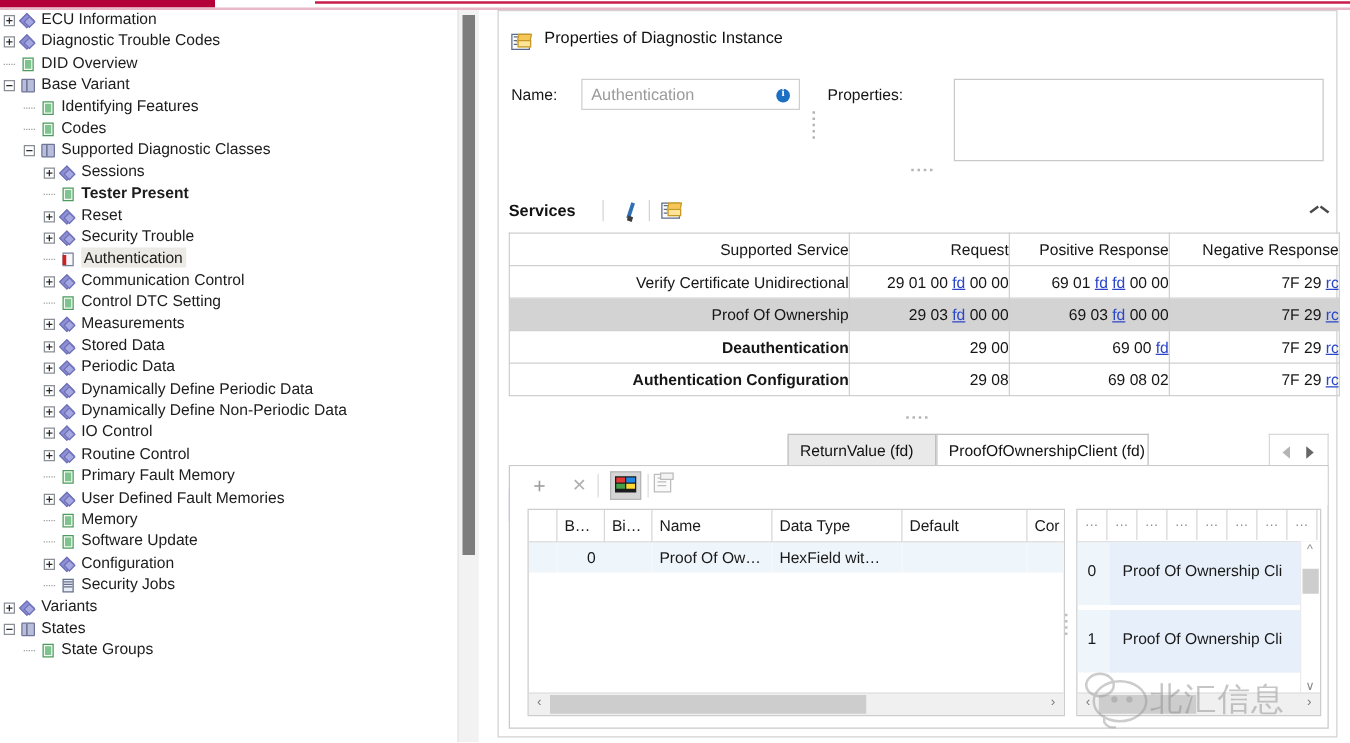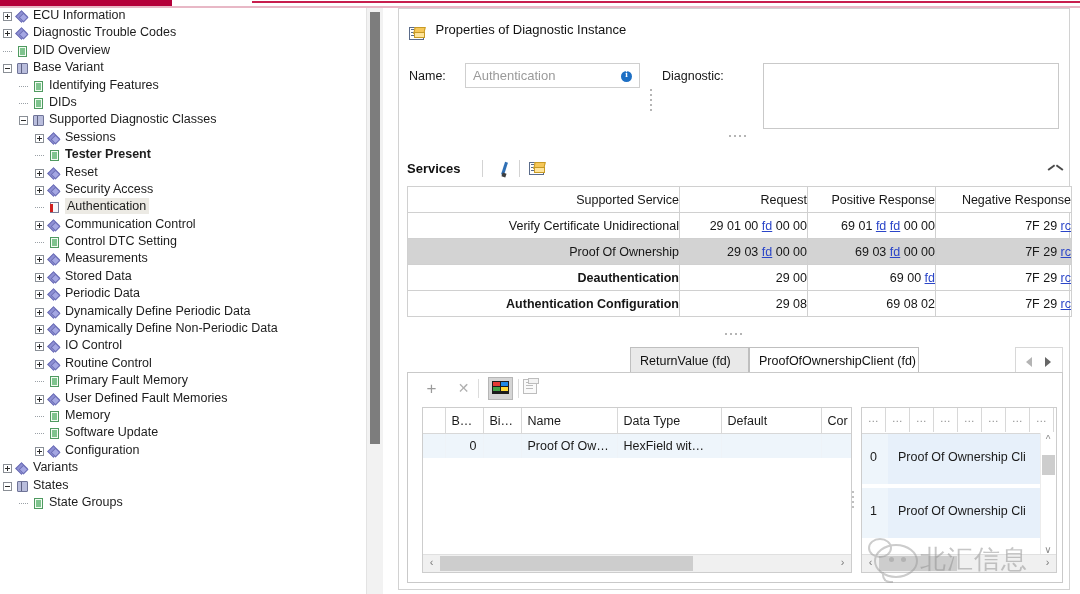--- a/index.html
+++ b/index.html
@@ -186,41 +186,42 @@
     <div class="line2"></div>
   </div>
 
   <div class="tree-pane">
     <div class="tree" id="tree-root">
         <div class="node"><span class="ind" style="width:2px"></span><span class="exp plus"><i></i></span><span class="ico diamond"></span><span class="lbl">ECU Information</span></div>
         <div class="node"><span class="ind" style="width:2px"></span><span class="exp plus"><i></i></span><span class="ico diamond"></span><span class="lbl">Diagnostic Trouble Codes</span></div>
         <div class="node"><span class="ind" style="width:2px"></span><span class="dash"></span><span class="ico page"></span><span class="lbl">DID Overview</span></div>
         <div class="node"><span class="ind" style="width:2px"></span><span class="exp minus"><i></i></span><span class="ico book"></span><span class="lbl">Base Variant</span></div>
         <div class="node"><span class="ind" style="width:18px"></span><span class="dash"></span><span class="ico page"></span><span class="lbl">Identifying Features</span></div>
-        <div class="node"><span class="ind" style="width:18px"></span><span class="dash"></span><span class="ico page"></span><span class="lbl">DIDs</span></div>
+        <div class="node"><span class="ind" style="width:18px"></span><span class="dash"></span><span class="ico page"></span><span class="lbl">Codes</span></div>
         <div class="node"><span class="ind" style="width:18px"></span><span class="exp minus"><i></i></span><span class="ico book"></span><span class="lbl">Supported Diagnostic Classes</span></div>
         <div class="node"><span class="ind" style="width:34px"></span><span class="exp plus"><i></i></span><span class="ico diamond"></span><span class="lbl">Sessions</span></div>
         <div class="node bold"><span class="ind" style="width:34px"></span><span class="dash"></span><span class="ico page"></span><span class="lbl">Tester Present</span></div>
         <div class="node"><span class="ind" style="width:34px"></span><span class="exp plus"><i></i></span><span class="ico diamond"></span><span class="lbl">Reset</span></div>
-        <div class="node"><span class="ind" style="width:34px"></span><span class="exp plus"><i></i></span><span class="ico diamond"></span><span class="lbl">Security Access</span></div>
+        <div class="node"><span class="ind" style="width:34px"></span><span class="exp plus"><i></i></span><span class="ico diamond"></span><span class="lbl">Security Trouble</span></div>
         <div class="node sel"><span class="ind" style="width:34px"></span><span class="dash"></span><span class="ico pagered"></span><span class="lbl">Authentication</span></div>
         <div class="node"><span class="ind" style="width:34px"></span><span class="exp plus"><i></i></span><span class="ico diamond"></span><span class="lbl">Communication Control</span></div>
         <div class="node"><span class="ind" style="width:34px"></span><span class="dash"></span><span class="ico page"></span><span class="lbl">Control DTC Setting</span></div>
         <div class="node"><span class="ind" style="width:34px"></span><span class="exp plus"><i></i></span><span class="ico diamond"></span><span class="lbl">Measurements</span></div>
         <div class="node"><span class="ind" style="width:34px"></span><span class="exp plus"><i></i></span><span class="ico diamond"></span><span class="lbl">Stored Data</span></div>
         <div class="node"><span class="ind" style="width:34px"></span><span class="exp plus"><i></i></span><span class="ico diamond"></span><span class="lbl">Periodic Data</span></div>
         <div class="node"><span class="ind" style="width:34px"></span><span class="exp plus"><i></i></span><span class="ico diamond"></span><span class="lbl">Dynamically Define Periodic Data</span></div>
         <div class="node"><span class="ind" style="width:34px"></span><span class="exp plus"><i></i></span><span class="ico diamond"></span><span class="lbl">Dynamically Define Non-Periodic Data</span></div>
         <div class="node"><span class="ind" style="width:34px"></span><span class="exp plus"><i></i></span><span class="ico diamond"></span><span class="lbl">IO Control</span></div>
         <div class="node"><span class="ind" style="width:34px"></span><span class="exp plus"><i></i></span><span class="ico diamond"></span><span class="lbl">Routine Control</span></div>
         <div class="node"><span class="ind" style="width:34px"></span><span class="dash"></span><span class="ico page"></span><span class="lbl">Primary Fault Memory</span></div>
         <div class="node"><span class="ind" style="width:34px"></span><span class="exp plus"><i></i></span><span class="ico diamond"></span><span class="lbl">User Defined Fault Memories</span></div>
         <div class="node"><span class="ind" style="width:34px"></span><span class="dash"></span><span class="ico page"></span><span class="lbl">Memory</span></div>
         <div class="node"><span class="ind" style="width:34px"></span><span class="dash"></span><span class="ico page"></span><span class="lbl">Software Update</span></div>
         <div class="node"><span class="ind" style="width:34px"></span><span class="exp plus"><i></i></span><span class="ico diamond"></span><span class="lbl">Configuration</span></div>
+        <div class="node"><span class="ind" style="width:34px"></span><span class="dash"></span><span class="ico job"></span><span class="lbl">Security Jobs</span></div>
         <div class="node"><span class="ind" style="width:2px"></span><span class="exp plus"><i></i></span><span class="ico diamond"></span><span class="lbl">Variants</span></div>
         <div class="node"><span class="ind" style="width:2px"></span><span class="exp minus"><i></i></span><span class="ico book"></span><span class="lbl">States</span></div>
         <div class="node"><span class="ind" style="width:18px"></span><span class="dash"></span><span class="ico page"></span><span class="lbl">State Groups</span></div>
       </div>
   </div>
   <div class="lscroll">
     <div class="thumb"></div>
   </div>
 
   <div class="right">
@@ -239,21 +240,21 @@
     </div>
 
     <div class="vgrip">
       <i style="top:0"></i>
         <i style="top:5px"></i>
         <i style="top:10px"></i>
         <i style="top:15px"></i>
         <i style="top:20px"></i>
     </div>
 
-    <div class="fld-label desc-label">Diagnostic:</div>
+    <div class="fld-label desc-label">Properties:</div>
     <div class="desc-box"></div>
 
     <div class="hgrip">
       <i style="left:0"></i>
         <i style="left:5px"></i>
         <i style="left:10px"></i>
         <i style="left:15px"></i>
     </div>
 
     <div class="svc-bar">

